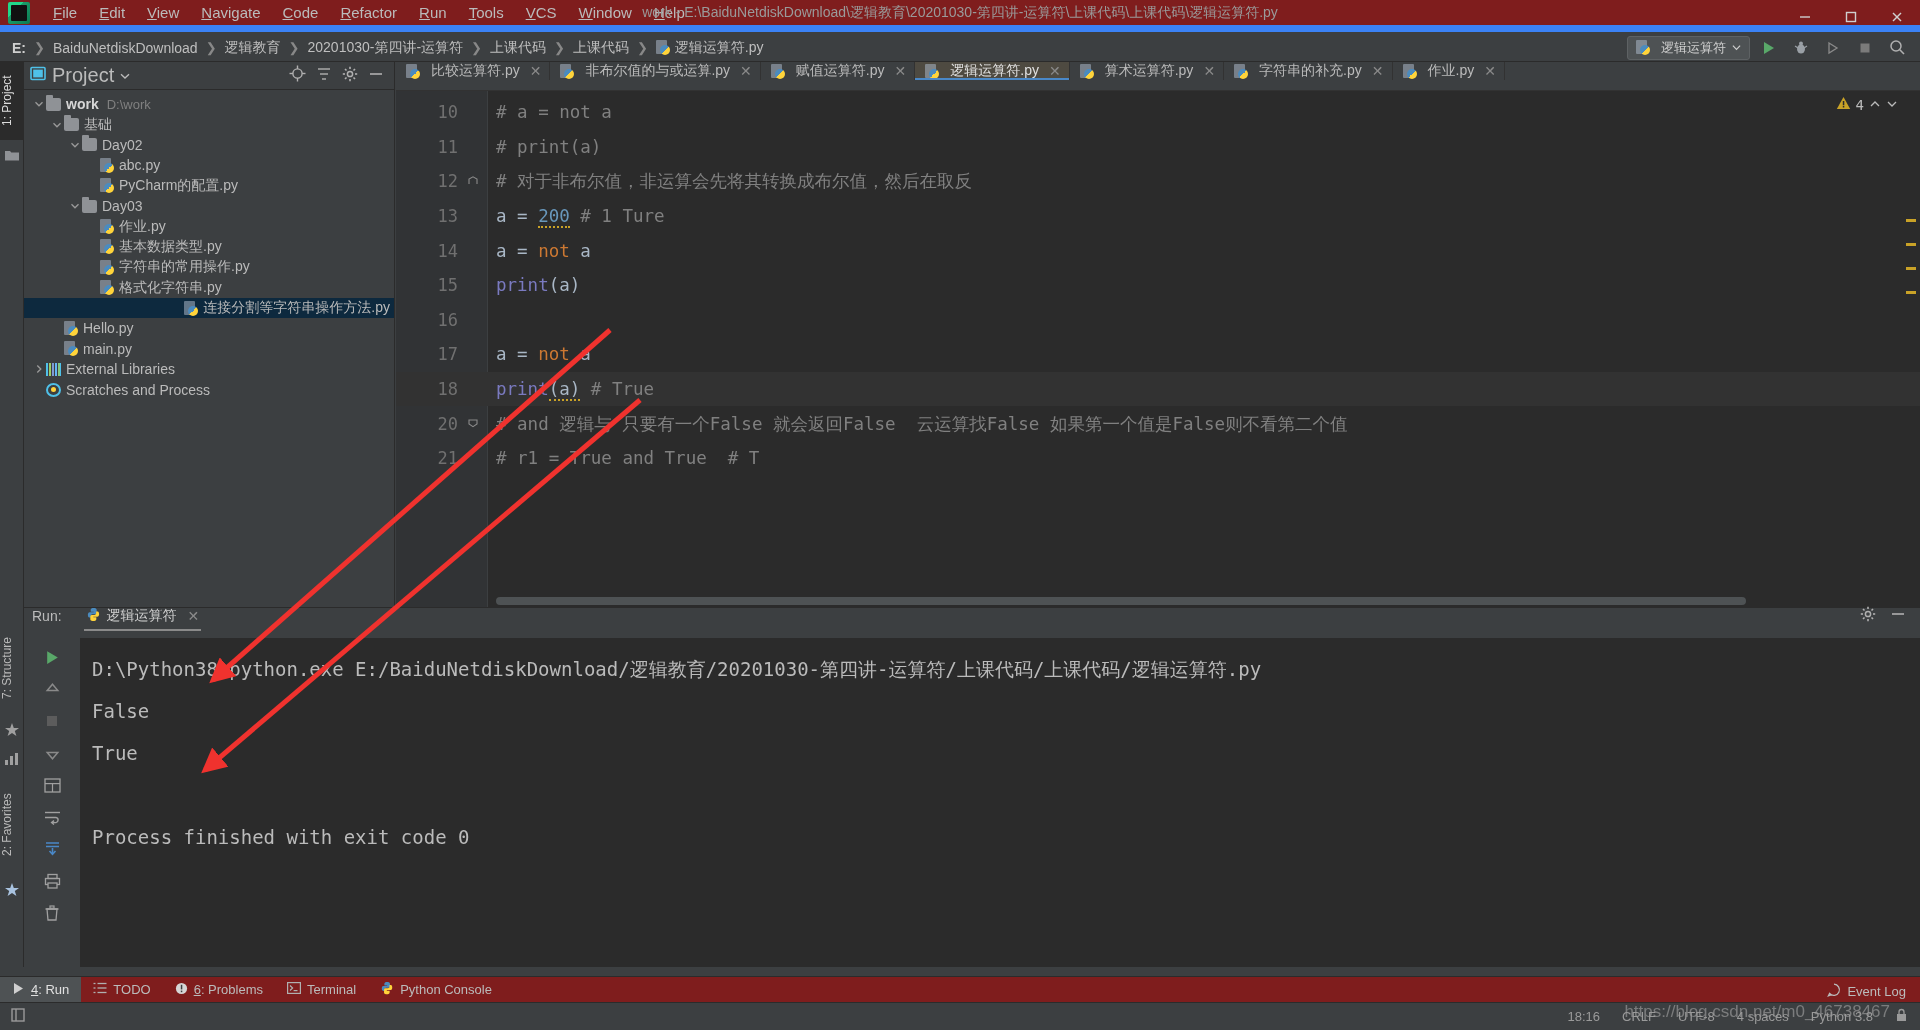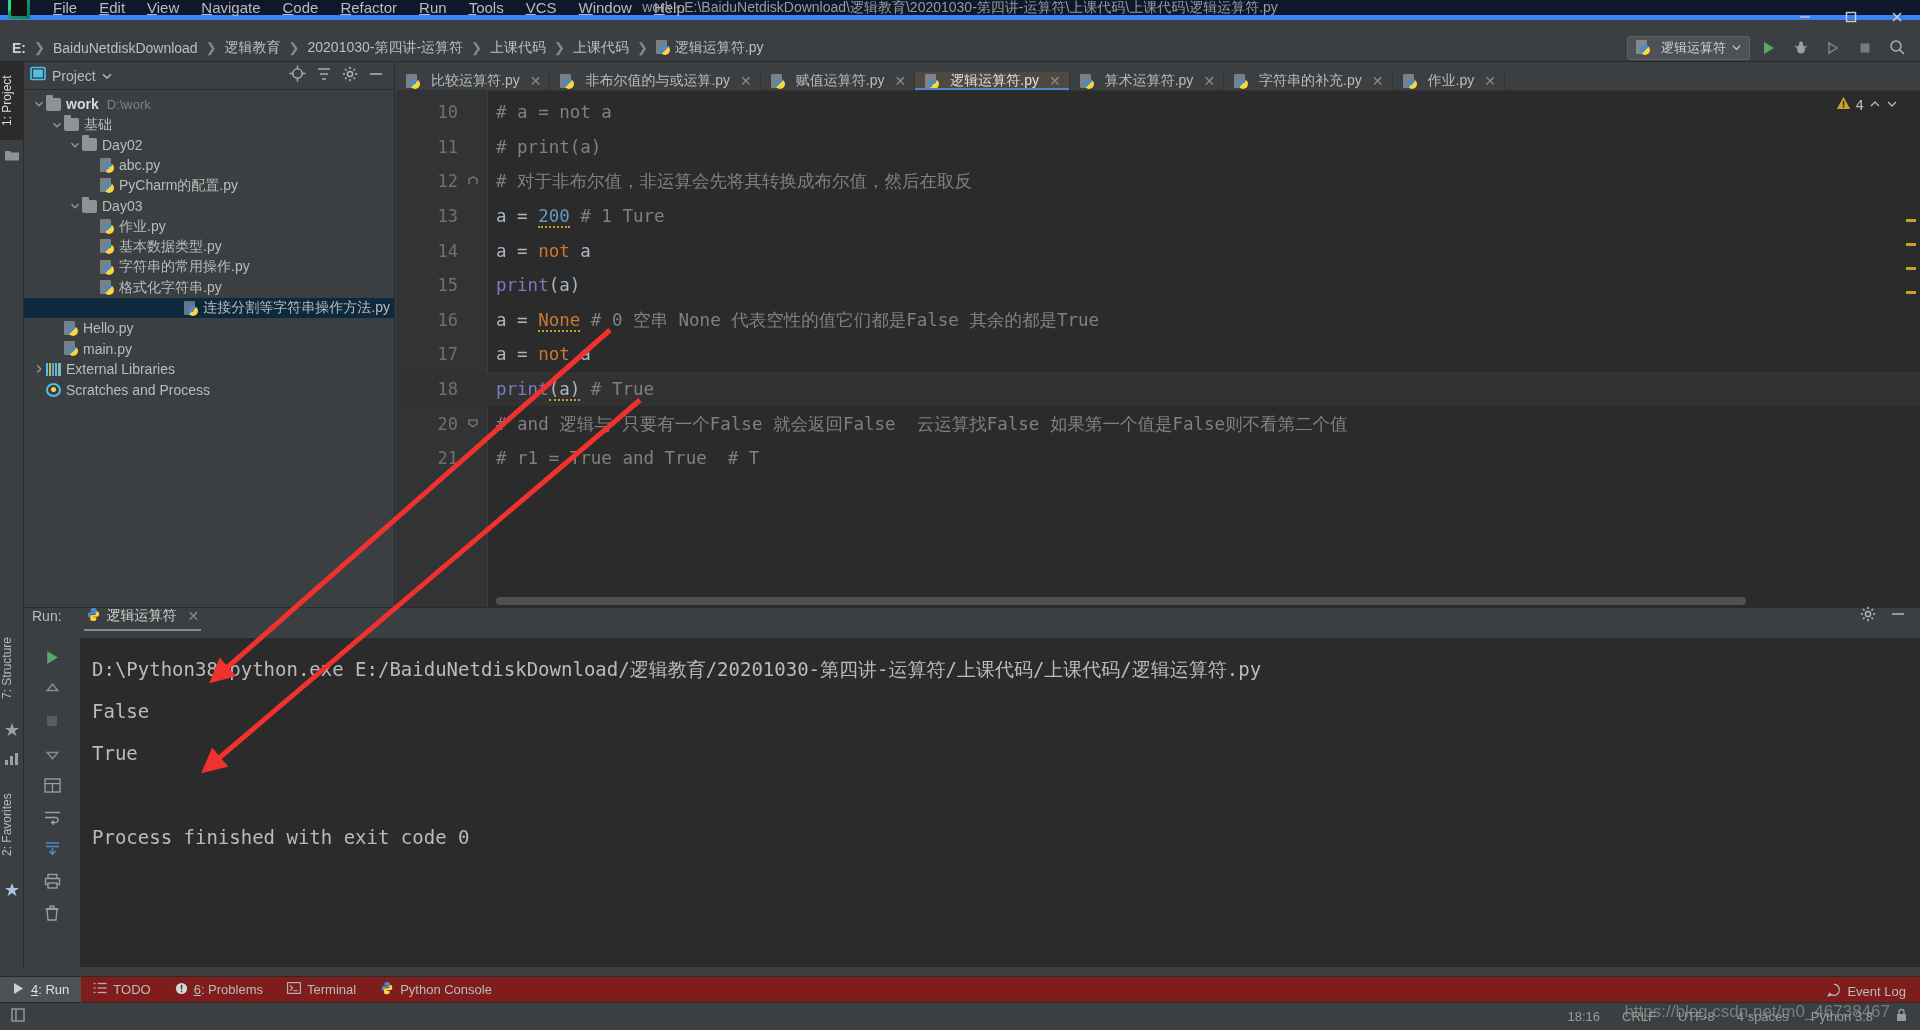--- a/index.html
+++ b/index.html
@@ -8,23 +8,23 @@
     width: 1920px; height: 1030px;
     overflow: hidden;
     background: #3c3f41;
     font-family: "Liberation Sans", sans-serif;
     -webkit-font-smoothing: antialiased;
   }
   body { position: relative; }
 
   
   .titlebar {
-    position: absolute; top: 0; left: 0; width: 1920px; height: 20px;
-    background: #0f172a; display: flex; align-items: center;
-    border-bottom: 5px solid #3b82f6;
+    position: absolute; top: 0; left: 0; width: 1920px; height: 32px;
+    background: #7f1d1d; display: flex; align-items: center;
+    border-bottom: 7px solid #3b82f6;
   }
   .pc-logo {
     width: 22px; height: 22px; margin-left: 8px; margin-right: 10px;
     background: linear-gradient(135deg,#21d789 0%,#21d789 35%,#1a9e6a 36%,#0b7a52 100%);
     border-radius: 2px; position: relative; flex: none;
   }
   .pc-logo:after {
     content: ""; position: absolute; left: 3px; top: 3px; width: 16px; height: 16px;
     background: #111; border-radius: 1px;
   }
@@ -100,21 +100,21 @@
 
   
   .project-panel {
     position: absolute; left: 24px; top: 62px; width: 371px; height: 545px;
     background: #3c3f41; border-right: 1px solid #2b2b2b;
   }
   .panel-header {
     height: 28px; display: flex; align-items: center; padding: 0 6px;
     border-bottom: 1px solid #2b2b2b;
   }
-  .panel-title { color: #bbbbbb; font-size: 14px; margin-left: 6px; }
+  .panel-title { color: #bbbbbb; font-size: 20px; margin-left: 6px; }
   .panel-header-right { margin-left: auto; display: flex; align-items: center; gap: 10px; padding-right: 4px; }
   .tree { padding-top: 4px; font-size: 14px; color: #bbbbbb; }
   .tree-row {
     height: 20.4px; display: flex; align-items: center; white-space: nowrap;
     padding-right: 4px;
   }
   .tree-row.selected { background: #0d293e; justify-content: flex-end; }
   .chev {
     width: 14px; height: 14px; flex: none; display: flex; align-items: center; justify-content: center;
     color: #9a9a9a;
@@ -145,21 +145,21 @@
     content:""; position:absolute; left:3px; top:2px; width:5px;height:5px;border-radius:50%;
     background:#ffd43b;
   }
 
   
   .editor-wrap {
     position: absolute; left: 396px; top: 62px; width: 1524px; height: 545px;
     background: #2b2b2b;
   }
   .tabbar {
-    height: 29px; background: #3c3f41; display: flex; align-items: flex-end;
+    height: 29px; background: #3c3f41; display: flex; align-items: flex-start;
     overflow: hidden; border-bottom: 1px solid #323232;
   }
   .etab {
     display: flex; align-items: center; gap: 6px; padding: 0 8px 0 10px;
     color: #bbbbbb; font-size: 14px; white-space: nowrap; position: relative;
     border-right: 1px solid #323232;
   }
   .etab.active { background: #4e4a41; color: #e0e0e0; }
   .etab.active:after {
     content:""; position: absolute; left: 0; right: 0; bottom: 0; height: 2px; background: #4a88c7;
@@ -591,21 +591,21 @@
     <div class="gutter"></div>
     <div class="code-lines" id="code-root">
         <div class="cline"><span class="lnum">10</span><span class="fold"></span><span class="ctext"><span class="cmt"># a = not a</span></span></div>
         <div class="cline"><span class="lnum">11</span><span class="fold"></span><span class="ctext"><span class="cmt"># print(a)</span></span></div>
         <div class="cline"><span class="lnum">12</span><span class="fold"><svg width="10" height="10" viewBox="0 0 10 10">
               <path d="M1 8 L1 3 L5 0.8 L9 3 L9 8" fill="none" stroke="#8a8a8a" stroke-width="1.1"></path>
             </svg></span><span class="ctext"><span class="cmt"># 对于非布尔值，非运算会先将其转换成布尔值，然后在取反</span></span></div>
         <div class="cline"><span class="lnum">13</span><span class="fold"></span><span class="ctext"><span class="">a = </span><span class="num squig">200</span><span class="cmt"> # 1 Ture</span></span></div>
         <div class="cline"><span class="lnum">14</span><span class="fold"></span><span class="ctext"><span class="">a = </span><span class="kw">not</span><span class=""> a</span></span></div>
         <div class="cline"><span class="lnum">15</span><span class="fold"></span><span class="ctext"><span class="fn">print</span><span class="">(a)</span></span></div>
-        <div class="cline"><span class="lnum">16</span><span class="fold"></span><span class="ctext"><span class="">a = </span><span class="kw squig">None</span><span class="cmt"> # 0 空串 None 代表空性的值它们都是False 其余的都是True</span></span></div>
+        <div class="cline"><span class="lnum">16</span><span class="fold"></span></div>
         <div class="cline"><span class="lnum">17</span><span class="fold"></span><span class="ctext"><span class="">a = </span><span class="kw">not</span><span class=""> a</span></span></div>
         <div class="cline caret-line"><span class="lnum">18</span><span class="fold"></span><span class="ctext"><span class="fn">print</span><span class="plain squig">(a)</span><span class="cmt"> # True</span></span></div>
         <div class="cline"><span class="lnum">20</span><span class="fold"><svg width="10" height="10" viewBox="0 0 10 10">
               <path d="M1 2 L9 2 L9 6 L5 8.6 L1 6 Z" fill="none" stroke="#8a8a8a" stroke-width="1.1"></path>
             </svg></span><span class="ctext"><span class="cmt"># and 逻辑与 只要有一个False 就会返回False  云运算找False 如果第一个值是False则不看第二个值</span></span></div>
         <div class="cline"><span class="lnum">21</span><span class="fold"></span><span class="ctext"><span class="cmt"># r1 = True and True  # T</span></span></div>
       </div>
     <div class="warn-badge">
       <span>
         <svg width="15" height="14" viewBox="0 0 15 14">

